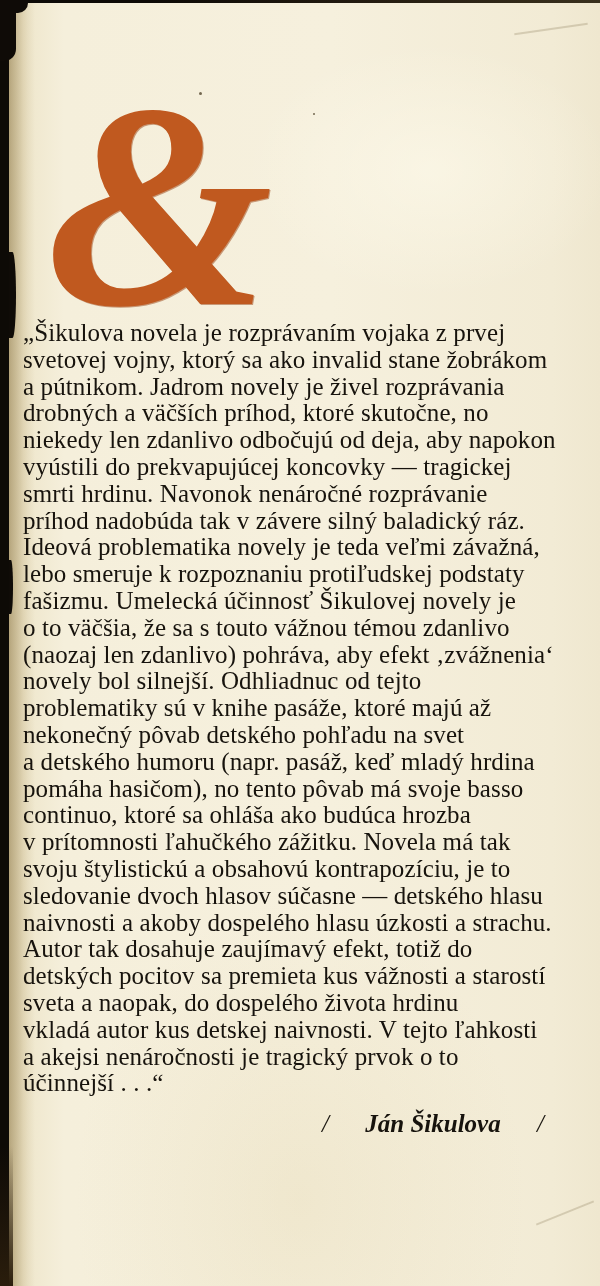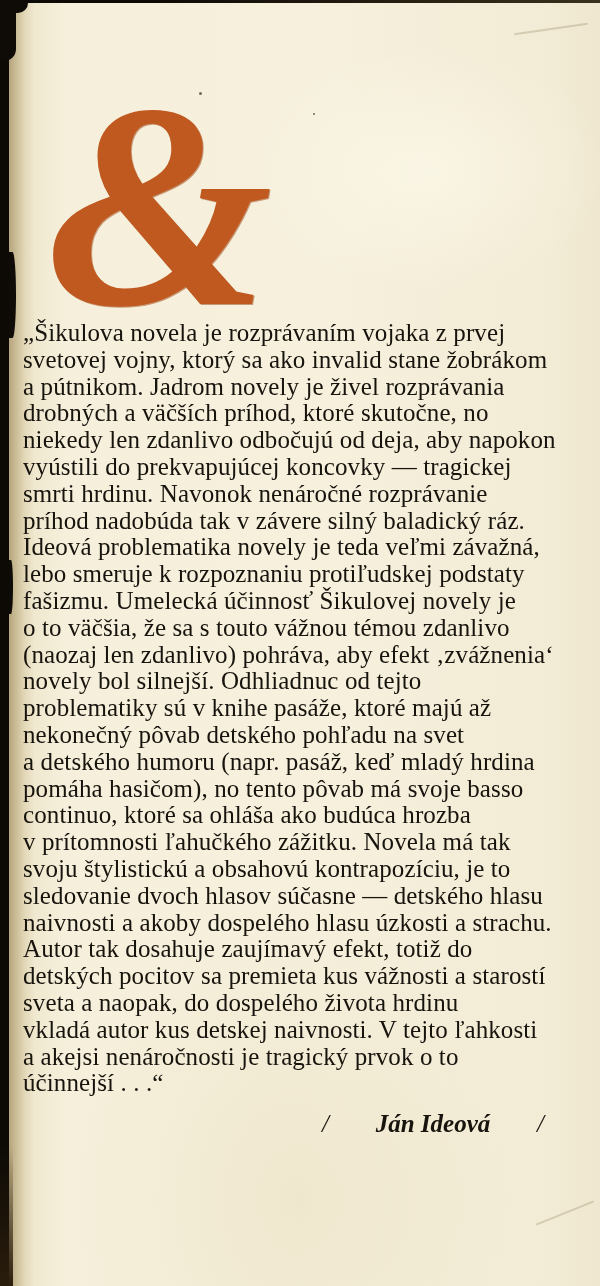--- a/index.html
+++ b/index.html
@@ -123,17 +123,17 @@
 naivnosti a akoby dospelého hlasu úzkosti a strachu.
 Autor tak dosahuje zaujímavý efekt, totiž do
 detských pocitov sa premieta kus vážnosti a starostí
 sveta a naopak, do dospelého života hrdinu
 vkladá autor kus detskej naivnosti. V tejto ľahkosti
 a akejsi nenáročnosti je tragický prvok o to
 účinnejší . . .“</div>
 
   <div class="signature">
     <span class="slash">/</span>
-    <span>Ján Ideová</span>
+    <span>Ján Šikulova</span>
     <span class="slash">/</span>
   </div>
 
 </div>
 
 </body></html>

